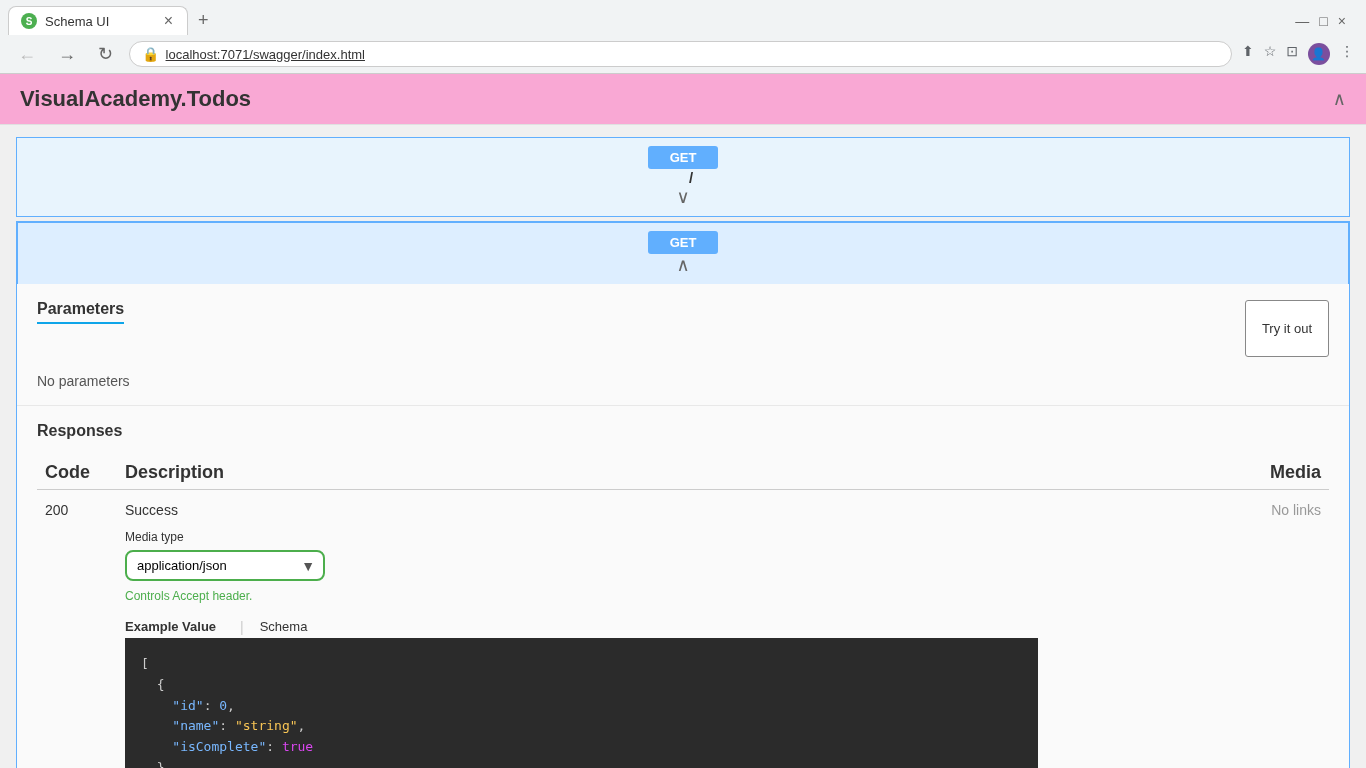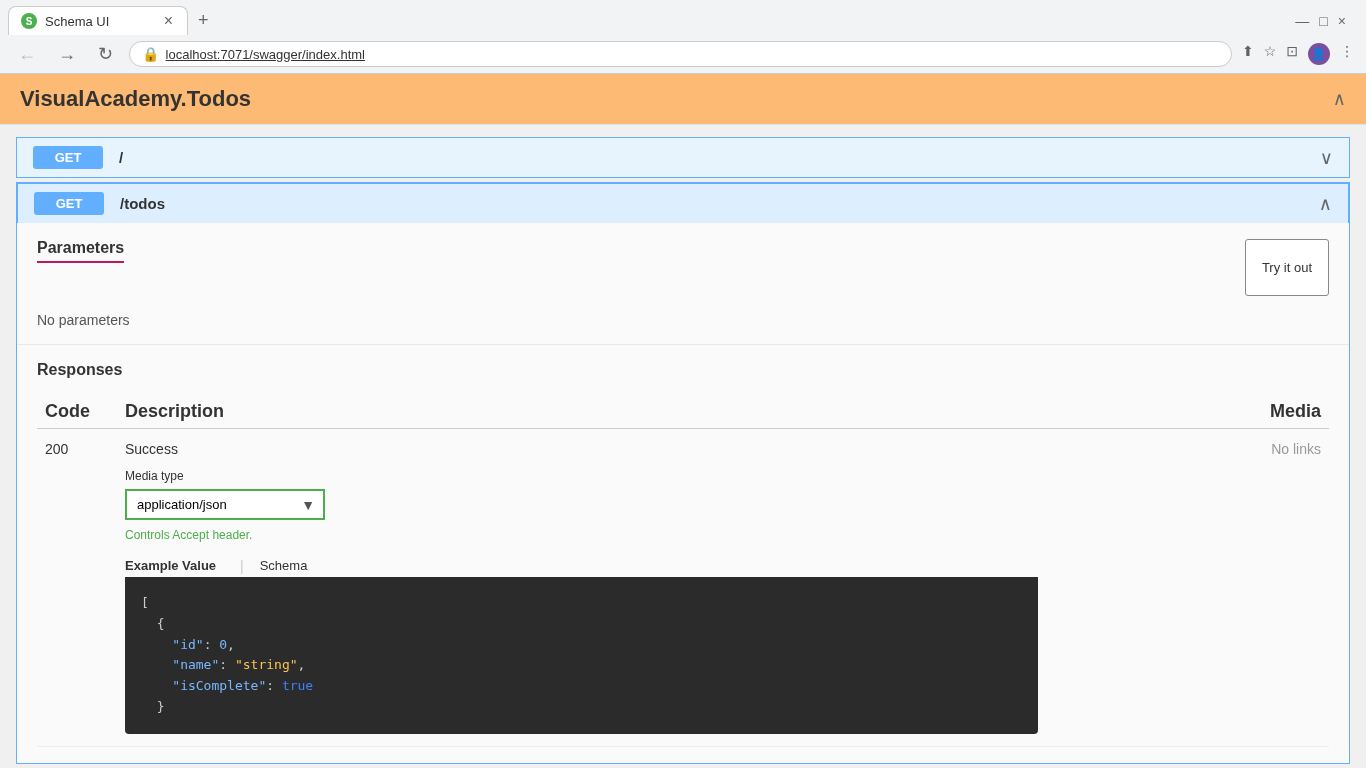--- a/index.html
+++ b/index.html
@@ -72,21 +72,21 @@
 
     
     .swagger-content {
       background: #f0f0f0;
       min-height: calc(768px - 80px);
       padding: 0;
     }
 
     
     .swagger-header {
-      background: #fdba74;
+      background: #f9a8d4;
       display: flex;
       align-items: center;
       justify-content: space-between;
       padding: 12px 20px;
       border-bottom: 1px solid #e0e0e0;
     }
     .swagger-title {
       font-size: 22px;
       font-weight: bold;
       color: #333;
@@ -102,20 +102,21 @@
       align-items: center;
       padding: 8px 16px;
       background: #e8f4fd;
       border: 1px solid #b3d7f0;
       margin: 0 16px 4px;
       cursor: pointer;
     }
     .endpoint-row.get-row {
       background: #e8f4fd;
       border-color: #61affe;
+      flex-direction: column;
     }
     .get-badge {
       background: #61affe;
       color: #fff;
       font-weight: bold;
       padding: 4px 12px;
       border-radius: 3px;
       font-size: 13px;
       min-width: 70px;
       text-align: center;
@@ -147,21 +148,21 @@
     }
     .parameters-header {
       display: flex;
       align-items: flex-start;
       justify-content: space-between;
     }
     .parameters-title {
       font-size: 16px;
       font-weight: bold;
       color: #333;
-      border-bottom: 2px solid #be185d;
+      border-bottom: 2px solid #0ea5e9;
       padding-bottom: 4px;
       display: inline-block;
     }
     .try-it-out-btn {
       background: #fff;
       border: 1px solid #888;
       padding: 20px 16px;
       font-size: 13px;
       cursor: pointer;
       color: #333;
@@ -202,21 +203,21 @@
       font-size: 14px;
       border-bottom: 1px solid #eee;
     }
     .code-cell { color: #333; font-size: 16px; font-weight: normal; width: 80px; }
     .desc-cell { color: #333; }
     .links-cell { color: #999; text-align: right; }
     .success-text { font-size: 14px; color: #333; margin-bottom: 12px; }
     .media-type-label { font-size: 12px; color: #333; margin-bottom: 6px; }
     .media-type-select {
       border: 2px solid #4cae4c;
-      border-radius: 0;
+      border-radius: 8px;
       padding: 6px 30px 6px 10px;
       font-size: 13px;
       appearance: none;
       -webkit-appearance: none;
       background: #fff;
       cursor: pointer;
       min-width: 200px;
       position: relative;
     }
     .select-wrapper {
@@ -264,21 +265,21 @@
       font-size: 13px;
       line-height: 1.6;
       margin-top: 0;
       border-radius: 0 0 4px 4px;
     }
     .code-block .json-bracket { color: #ccc; }
     .code-block .json-brace { color: #ccc; }
     .code-block .json-key { color: #79b8ff; }
     .code-block .json-string { color: #f8c555; }
     .code-block .json-number { color: #79b8ff; }
-    .code-block .json-bool { color: #3b82f6; text-align: center; }
+    .code-block .json-bool { color: #d946ef; text-align: center; }
   </style>
 </head>
 <body>
 
 <div class="browser-chrome">
 
   <div style="display:flex; align-items:center; padding: 6px 8px 0; background:#f1f3f4;">
     <div class="browser-tab">
       <div class="tab-favicon">
         <span>S</span>
@@ -324,21 +325,20 @@
   <div style="padding: 12px 0;">
 
     <div class="endpoint-row get-row">
       <span class="get-badge">GET</span>
       <span class="endpoint-path">/</span>
       <span class="chevron-down">∨</span>
     </div>
 
     <div class="endpoint-row get-row" style="border-bottom: none; margin-bottom: 0; background: #ddeeff; border: 2px solid #61affe; border-bottom: none;">
       <span class="get-badge">GET</span>
-      <span class="endpoint-path">/todos</span>
       <span class="chevron-up">∧</span>
     </div>
 
     <div class="endpoint-panel">
 
       <div class="parameters-section">
         <div class="parameters-header">
           <span class="parameters-title">Parameters</span>
           <button class="try-it-out-btn">Try it out</button>
         </div>

